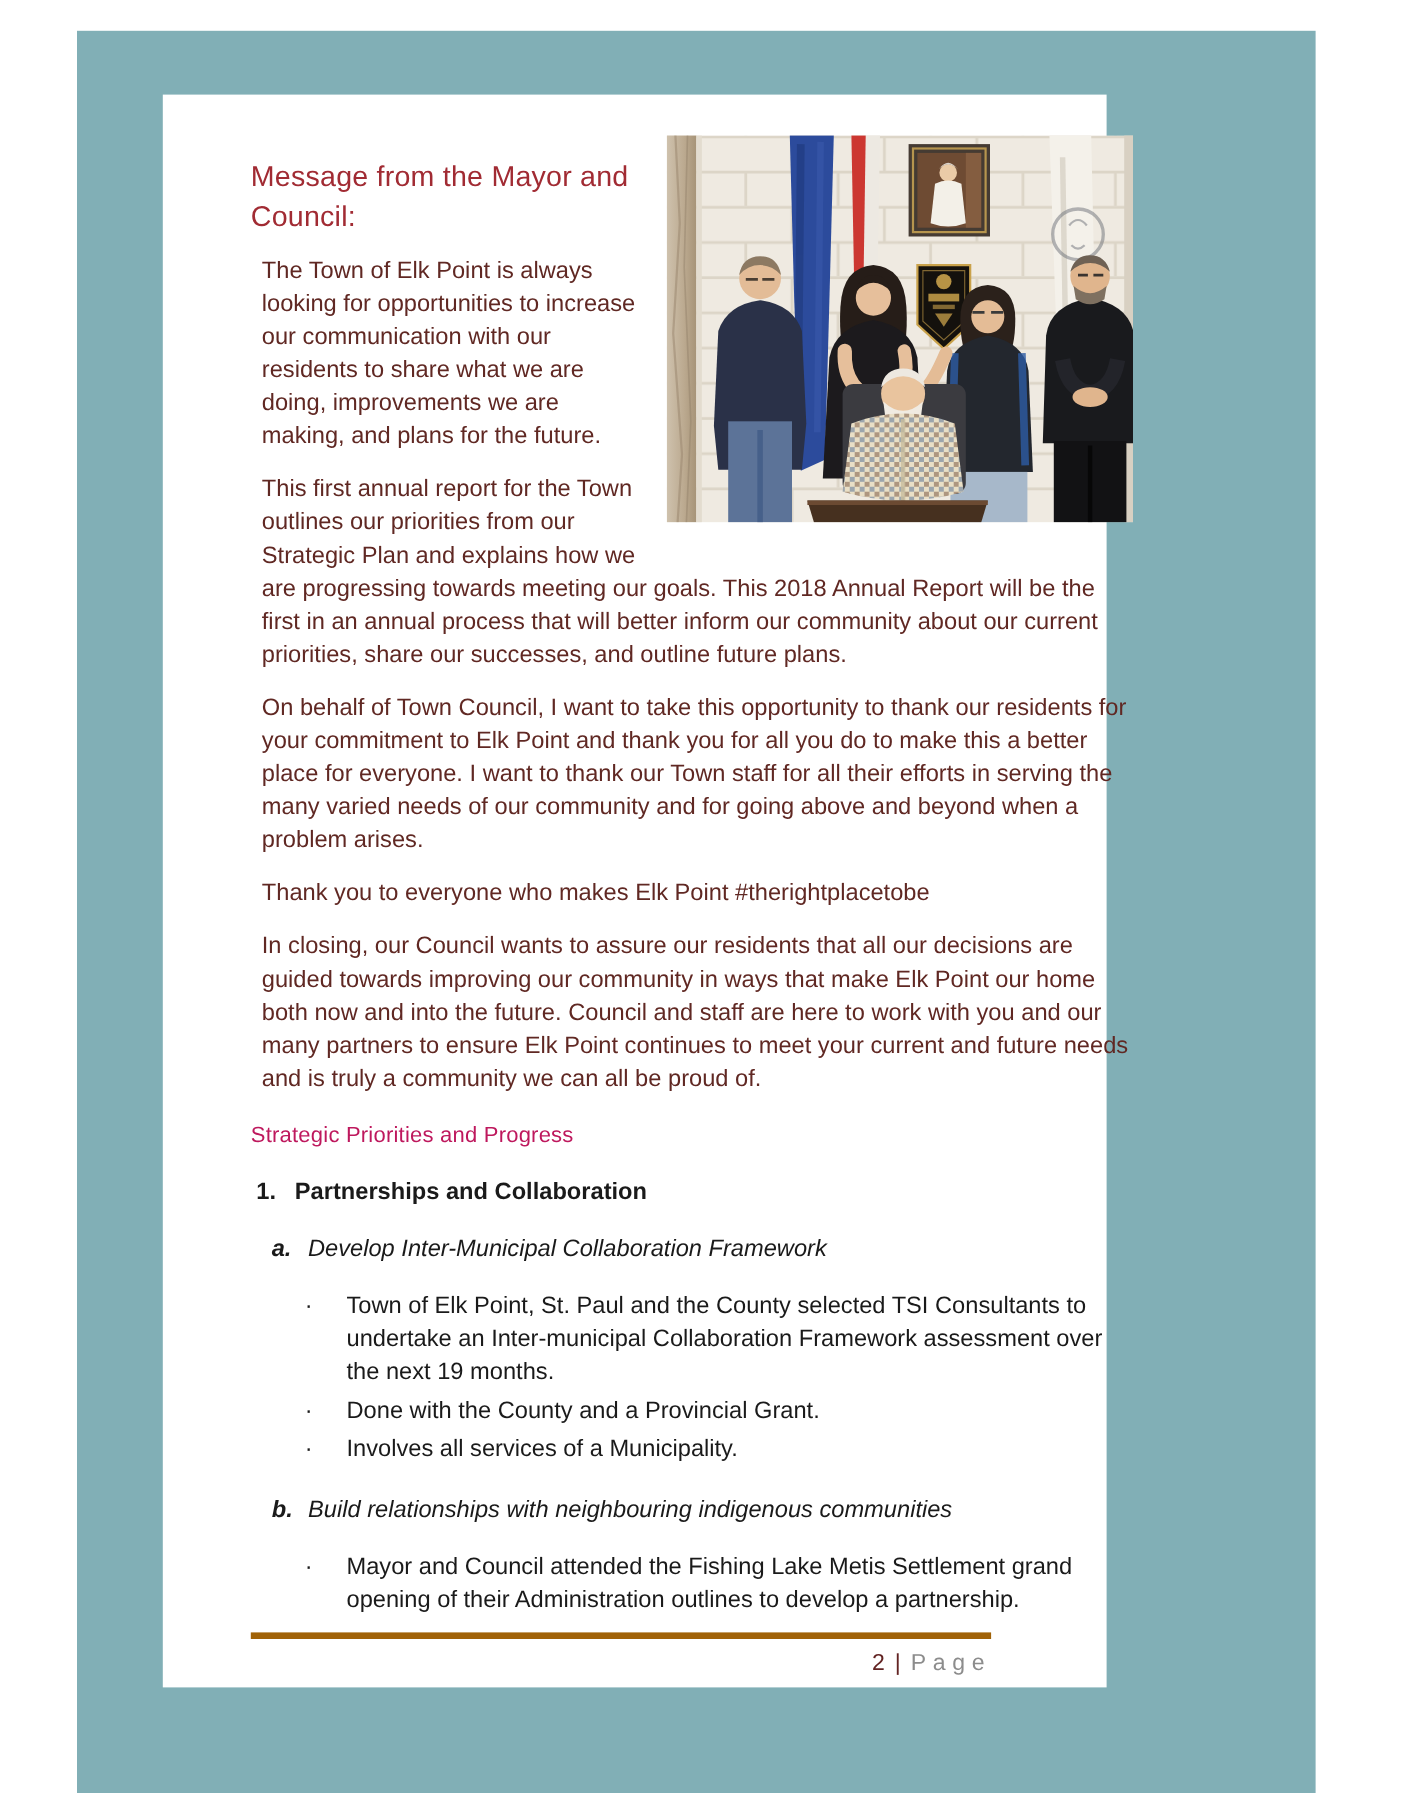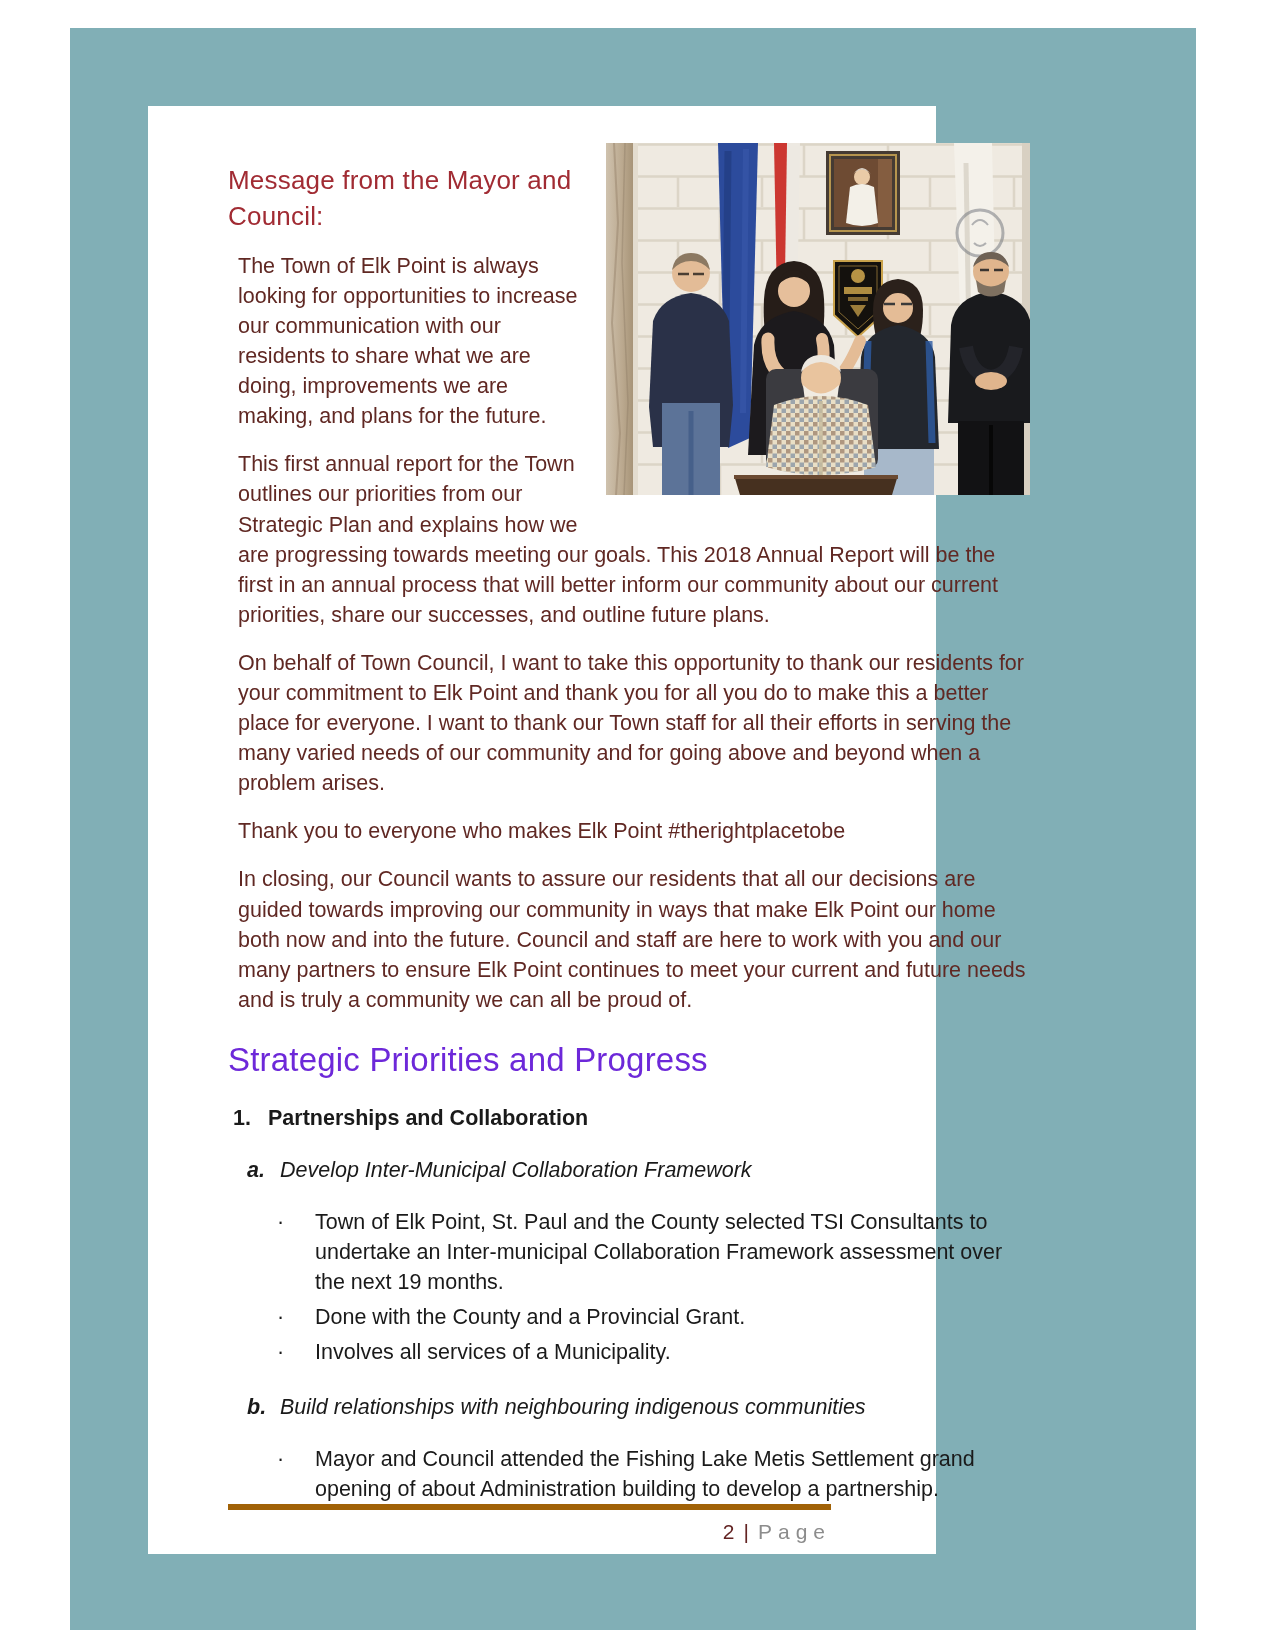--- a/index.html
+++ b/index.html
@@ -8,37 +8,37 @@
     width:1275px; height:1650px; position:relative;
     font-family:"Liberation Sans", sans-serif;
     color:#1A1A1A;
   }
   .canvas { position:absolute; inset:0; width:1275px; height:1650px; background:#ffffff; overflow:hidden; }
   .frame {
     position:absolute; left:70px; top:28px; width:1126px; height:1602px;
     background:#81AFB6;
   }
   .page {
-    position:absolute; left:148px; top:106px; width:788px; height:1448px;
+    position:absolute; left:148px; top:86px; width:858px; height:1448px;
     background:#ffffff;
   }
   .content { position:absolute; left:80px; top:37px; width:802px; }
 
   .photo {
     float:right; width:424px; height:352px; margin:0 0 16px 26px;
     overflow:hidden;
   }
   .photo svg { display:block; }
 
   h1.doc-h1 {
     font-size:26px; font-weight:normal; color:#A12B33;
     line-height:1.38; margin:20px 0 16px; letter-spacing:0.2px;
   }
   h2.doc-h2 {
-    font-size:33px; font-weight:normal; color:#6d28d9;
+    font-size:20px; font-weight:normal; color:#be185d;
     margin:26px 0 24px; letter-spacing:0.2px;
   }
   p.body {
     font-size:21.5px; color:#602823; line-height:1.4;
     margin:0 0 18px 10px;
   }
   .olnum {
     display:flex; font-size:21.5px; font-weight:bold; color:#1A1A1A;
     margin:24px 0 22px 5px; line-height:1.4;
   }
@@ -217,21 +217,21 @@
       </div>
 
       <div class="alpha">
         <span class="mk">b.</span>
         <span class="tx">Build relationships with neighbouring indigenous communities</span>
       </div>
 
       <div class="bullets">
         <div class="bullet">
           <span class="dot">·</span>
-          <span class="btx">Mayor and Council attended the Fishing Lake Metis Settlement grand opening of about Administration building to develop a partnership.</span>
+          <span class="btx">Mayor and Council attended the Fishing Lake Metis Settlement grand opening of their Administration outlines to develop a partnership.</span>
         </div>
       </div>
 
     </div>
 
     <div class="footer">
       <span class="fnum">2</span><span class="fbar">|</span><span class="flabel">Page</span>
     </div>
   </div>
 </div>

